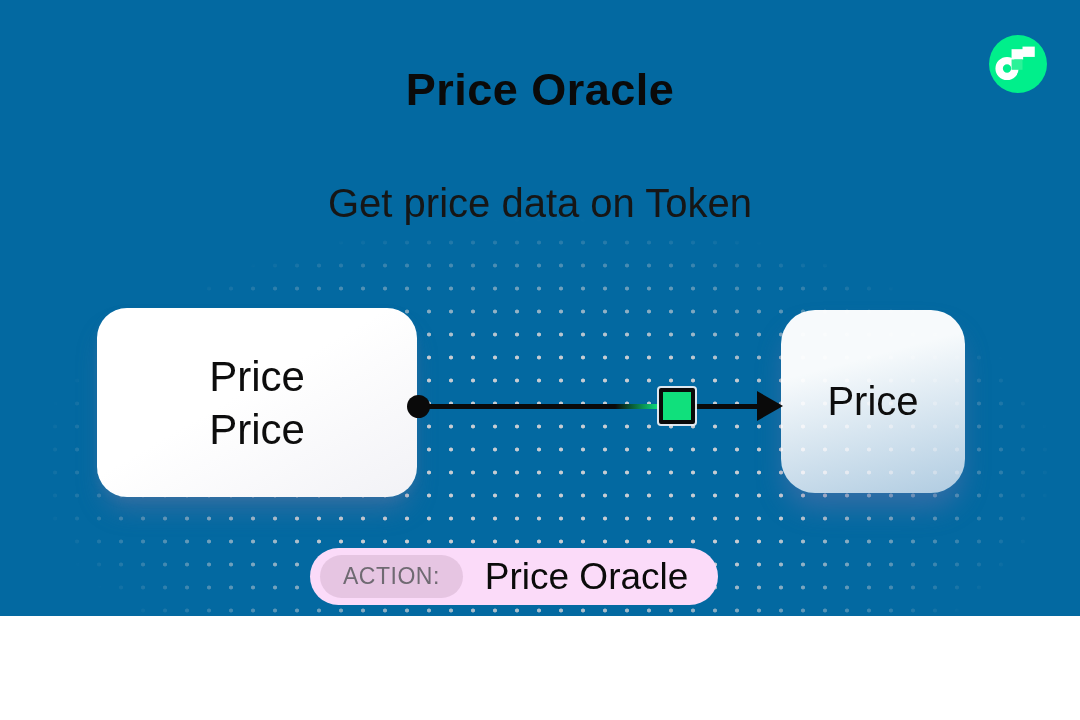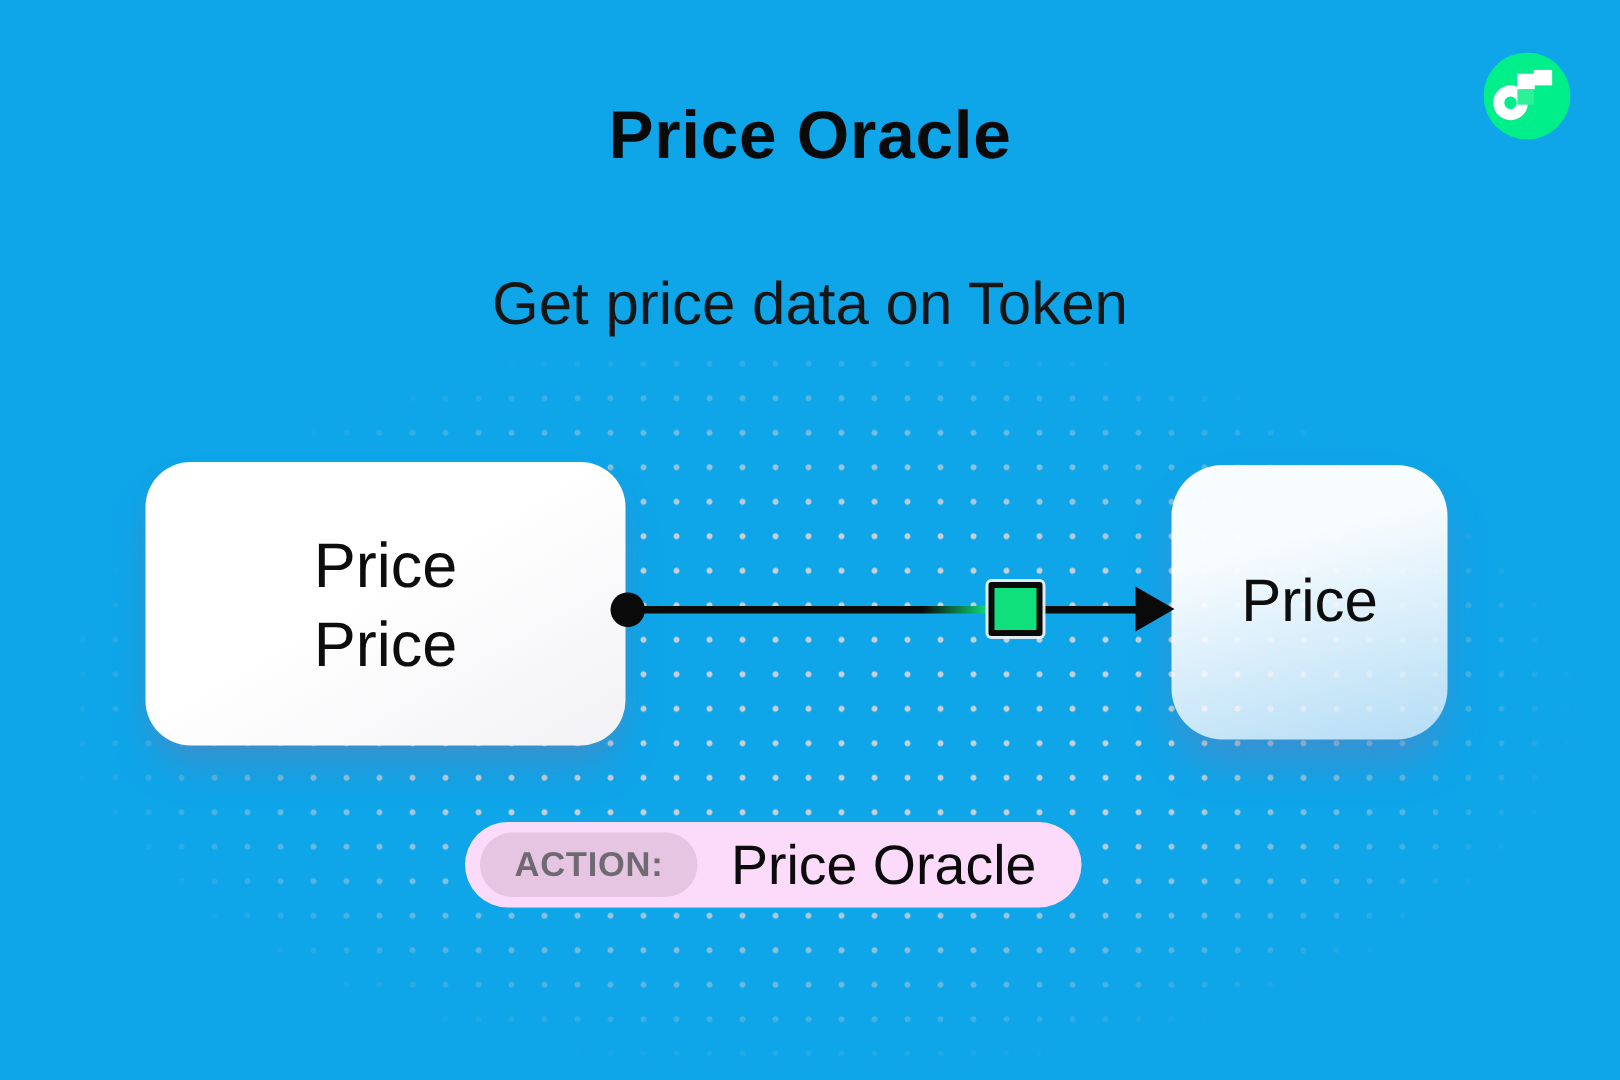--- a/index.html
+++ b/index.html
@@ -1,21 +1,21 @@
 <!DOCTYPE html>
 <html><head>
 <meta charset="utf-8">
 <style>
   * { margin:0; padding:0; box-sizing:border-box; }
   html,body { width:1080px; height:720px; }
   body { font-family:"Liberation Sans", sans-serif; }
 
   .stage {
-    position:relative; width:1080px; height:720px;
-    background:#0ea5e9; overflow:hidden;
+    position:relative; width:1080px; height:616px;
+    background:#0369a1; overflow:hidden;
   }
 
   
   .dot-grid {
     position:absolute; inset:0;
     background-image: radial-gradient(circle, #d2d2d5 1.7px, transparent 2.3px);
     background-size: 22px 23px;
     background-position: 0px 1px;
     -webkit-mask-image: radial-gradient(ellipse 510px 250px at 545px 468px, rgba(0,0,0,0.95) 50%, rgba(0,0,0,0) 100%);
             mask-image: radial-gradient(ellipse 510px 250px at 545px 468px, rgba(0,0,0,0.95) 50%, rgba(0,0,0,0) 100%);
@@ -71,21 +71,21 @@
 
   .action-pill {
     position:absolute; left:310px; top:548px; height:57px;
     border-radius:29px; background:#FBDBF9;
     display:flex; align-items:center; gap:22px;
     padding:0 30px 0 10px;
   }
   .action-badge {
     height:43px; border-radius:22px; background:#E6C5E2;
     display:flex; align-items:center; padding:12px 23px;
-    font-size:23px; font-weight:700; letter-spacing:0.5px; color:#6F6A72;
+    font-size:23px; font-weight:400; letter-spacing:0.5px; color:#6F6A72;
   }
   .action-value { font-size:37px; color:#0b0b0b; white-space:nowrap; }
 </style>
 </head>
 <body>
 
 <div class="stage">
 
   <div class="dot-grid"></div>
 

